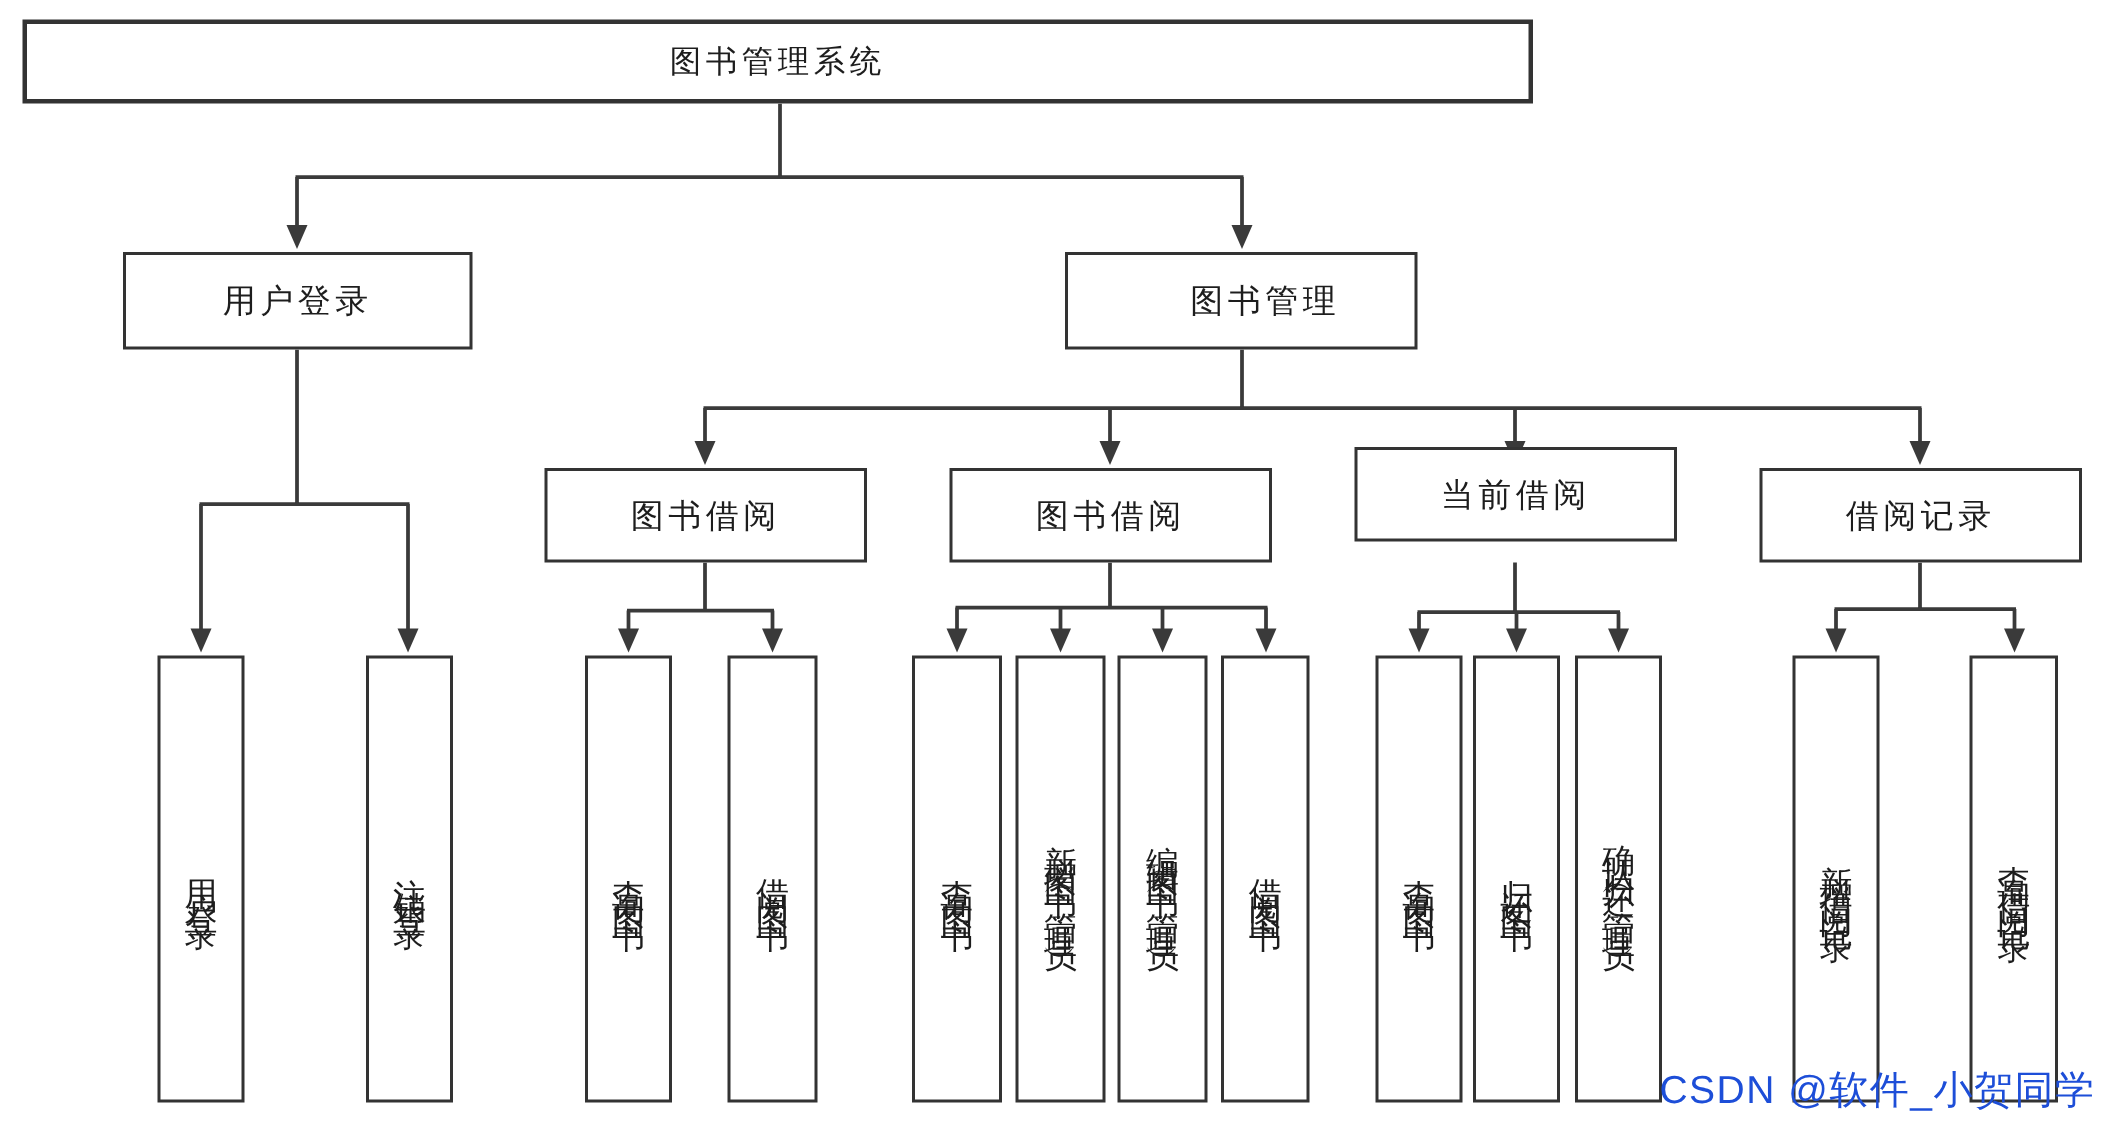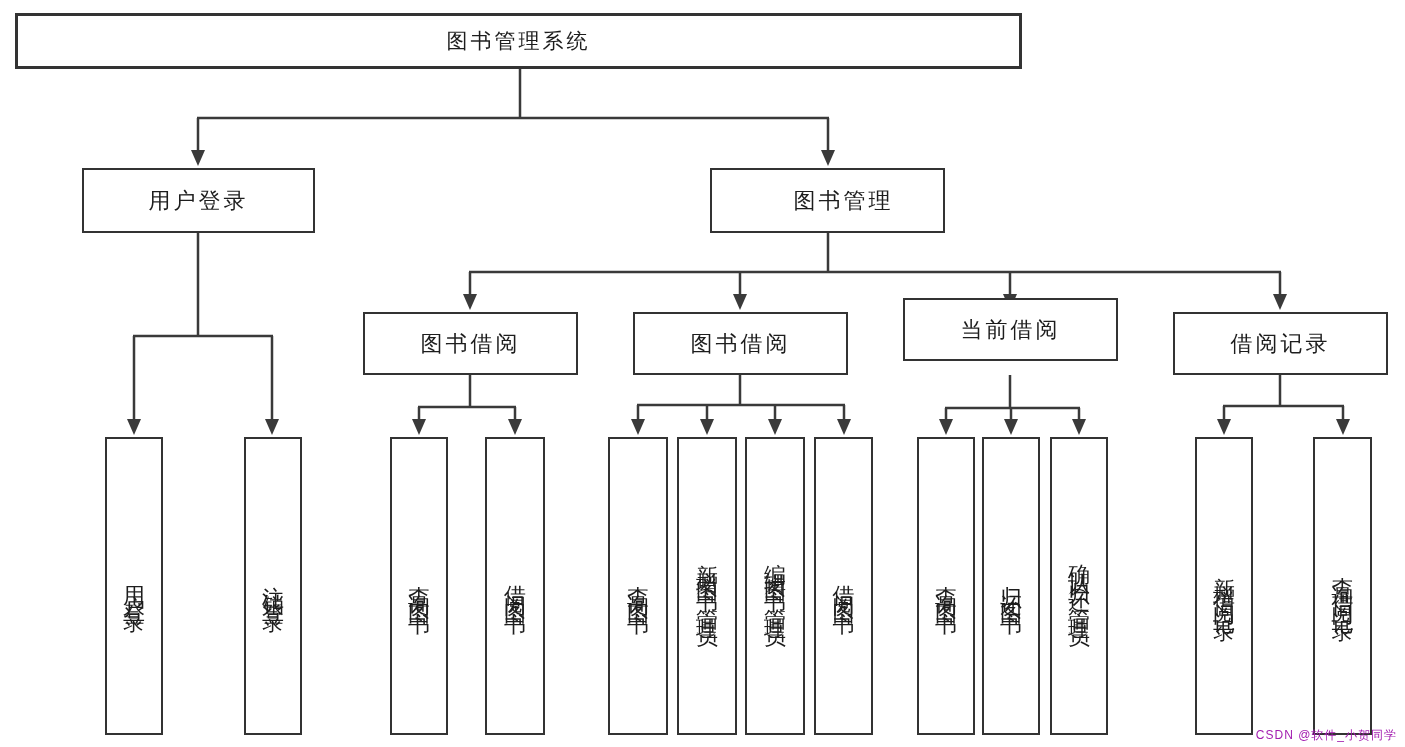--- a/index.html
+++ b/index.html
@@ -39,23 +39,23 @@
   .leaf {
     writing-mode: vertical-rl;
     font-size: 22px;
     letter-spacing: 9px;
     line-height: 1;
   }
   #watermark {
     position: absolute;
     right: 8px;
     bottom: 3px;
-    font-size: 12px;
+    font-size: 26px;
     letter-spacing: 1px;
-    color: #a21caf;
+    color: #1d4ed8;
     z-index: 5;
     white-space: nowrap;
   }
 </style>
 </head>
 <body>
 
 <div id="canvas">
 
   <svg id="connectors" width="1405" height="747" viewBox="0 0 1405 747">

